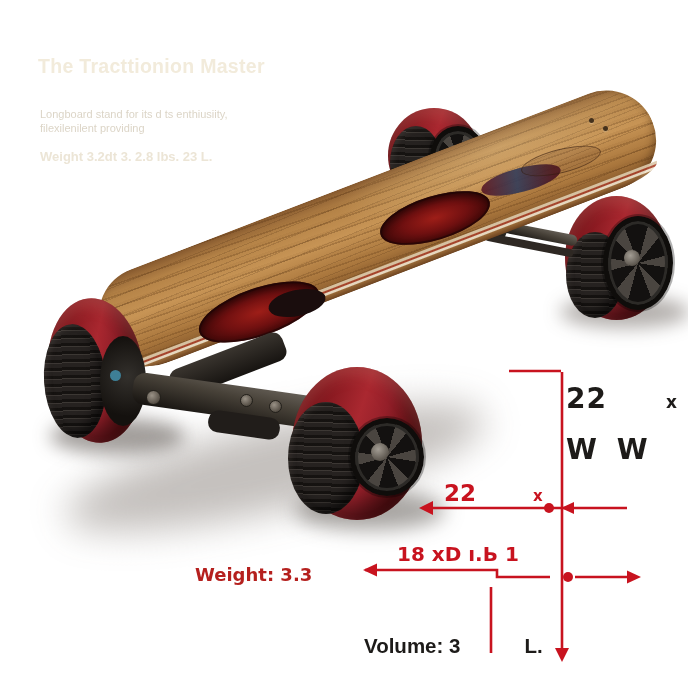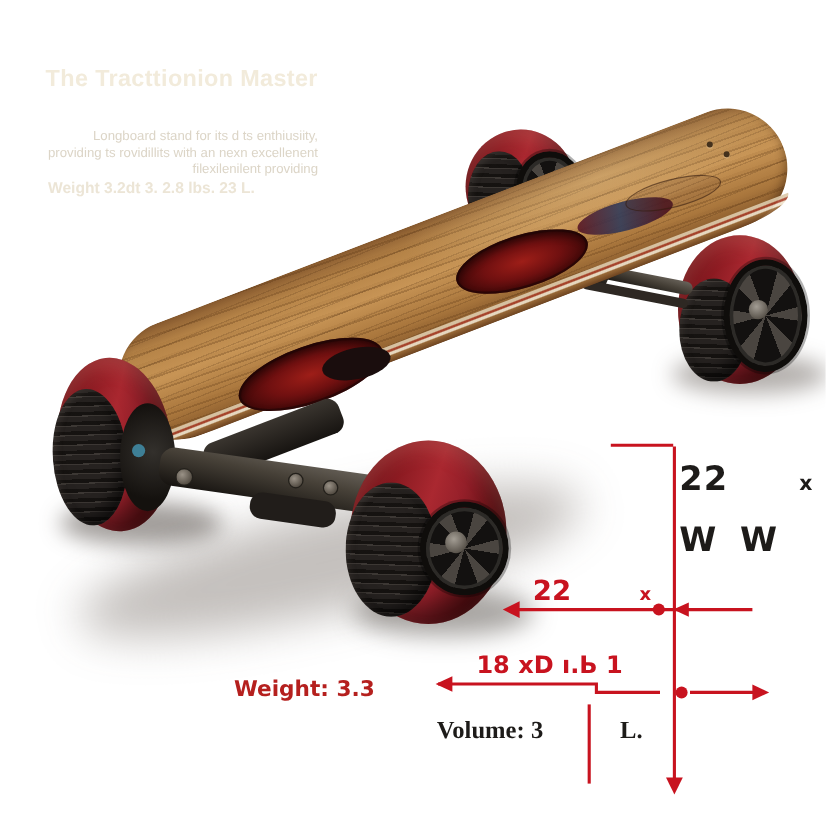--- a/index.html
+++ b/index.html
@@ -3,21 +3,20 @@
 <meta charset="utf-8">
 <style>
   html,body{margin:0;padding:0;}
   #stage{
     position:relative; width:688px; height:700px; overflow:hidden;
     font-family:"Liberation Sans", sans-serif;
     background:
       radial-gradient(60% 42% at 6% 2%, rgba(25,19,13,0.30), rgba(0,0,0,0) 70%),
       linear-gradient(90deg, rgba(0,0,0,0.08) 0%, rgba(0,0,0,0) 35%, rgba(255,255,255,0.05) 80%),
       linear-gradient(169deg, #4a4136 0%, #5a5146 14%, #6f6a60 27%, #8d8densed 40%, #8d877d 41%, #a9a49b 52%, #c6c2bc 63%, #dedad5 73%, #ebe9e6 84%, #edecea 100%);
-    text-align: right;
   }
   .txt{position:absolute; white-space:nowrap;}
 
   
   .title{left:38px; top:55px; font-size:19.5px; font-weight:600; letter-spacing:.3px; color:#f2ebdb;}
   .desc{left:40px; top:108px; font-size:11px; line-height:13.5px; color:#dcd5c7;}
   .spec{left:40px; top:149px; font-size:13px; font-weight:600; color:#ece5d6;}
 
   
   .shadow{position:absolute; border-radius:50%;}
@@ -65,32 +64,31 @@
   .dim-black{color:#1d1b19;}
   .dim-red{color:#c8131f;}
   .baseline-row{display:flex; align-items:baseline;gap:48px;}
   .b22{font-family:"DejaVu Sans",sans-serif; font-size:28px; font-weight:bold; letter-spacing:1px;}
   .b22x{font-family:"DejaVu Sans",sans-serif; font-size:17px; font-weight:bold; margin-left:11px;}
   .ww{font-family:"DejaVu Sans",sans-serif; font-size:28px; font-weight:bold; letter-spacing:5px;}
   .r22{font-family:"DejaVu Sans",sans-serif; font-size:23px; font-weight:bold;}
   .r22x{font-family:"DejaVu Sans",sans-serif; font-size:15px; font-weight:bold; margin-left:9px;}
   .d18{font-family:"DejaVu Sans",sans-serif; font-size:20px; font-weight:bold;}
   .wgt{font-family:"DejaVu Sans",sans-serif; font-size:18px; font-weight:bold; color:#b5201e;}
-  .vol{font-family:Liberation Serif, serif; font-size:20.5px; font-weight:bold;}
+  .vol{font-family:Liberation Sans, sans-serif; font-size:20.5px; font-weight:bold;margin-top:36px;}
   .volL{margin-left:16px;}
 </style>
 </head>
 <body>
 
 <div id="stage">
 
   <div class="txt title">The Tracttionion Master</div>
   <div class="txt desc">
     <div>Longboard stand for its d ts enthiusiity,</div>
-    <div>providing ts rovidillits with an nexn excellenent</div>
     <div>filexilenilent providing</div>
   </div>
   <div class="txt spec">Weight 3.2dt 3. 2.8 lbs. 23 L.</div>
 
   <div class="shadow sh-main"></div>
   <div class="shadow sh-a"></div>
   <div class="shadow sh-b"></div>
   <div class="shadow sh-d"></div>
 
   <div>

